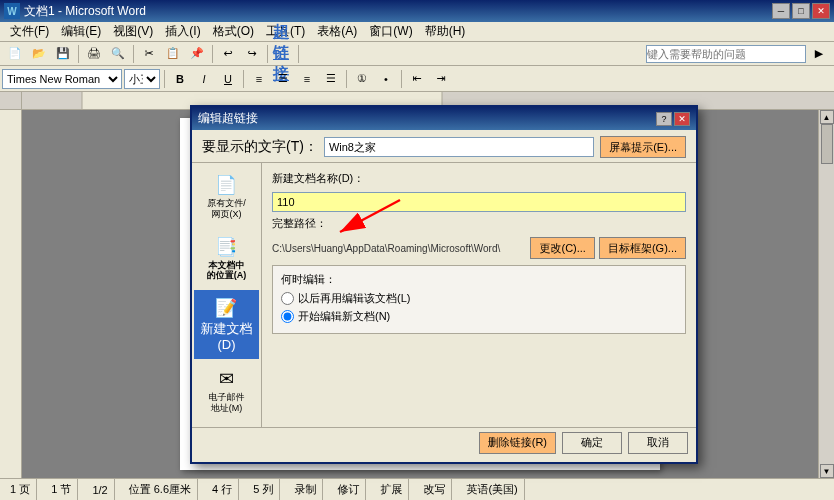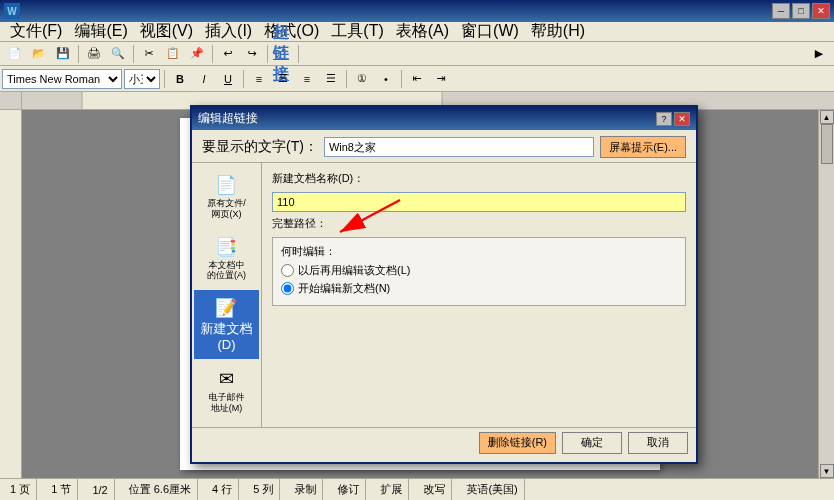--- a/index.html
+++ b/index.html
@@ -59,21 +59,21 @@
     .title-btn.close { background: #d04040; color: white; }
 
     
     #menu-bar {
       background: #ece9d8;
       height: 20px;
       display: flex;
       align-items: center;
       padding: 0 4px;
       border-bottom: 1px solid #aca899;
-      font-size: 16px;
+      font-size: 12px;
     }
     .menu-item {
       padding: 2px 6px;
       cursor: pointer;
       white-space: nowrap;
     }
 
     
     #toolbar1 {
       background: #ece9d8;
@@ -369,20 +369,21 @@
       pointer-events: none;
       z-index: 200;
     }
   </style>
 </head>
 <body>
 
 <div id="title-bar">
   <div id="title-bar-left">
     <div id="title-bar-icon">W</div>
+    <span>文档1 - Microsoft Word</span>
   </div>
   <div id="title-bar-controls">
     <div class="title-btn">─</div>
     <div class="title-btn">□</div>
     <div class="title-btn close">✕</div>
   </div>
 </div>
 
 <div id="menu-bar">
   <span class="menu-item">文件(F)</span>
@@ -409,20 +410,21 @@
   <div class="tb-btn" title="粘贴">📌</div>
   <div class="tb-sep"></div>
   <div class="tb-btn" title="撤销">↩</div>
   <div class="tb-btn" title="恢复">↪</div>
   <div class="tb-sep"></div>
   <div class="tb-btn" title="超链接" style="font-size:16px;color:#316ac5;text-decoration:underline;font-weight:bold;">
     <span>超链接</span>
   </div>
   <div class="tb-sep"></div>
   <div style="flex:1"></div>
+  <input type="text" style="width: 160px; height: 18px; font-size: 11px; border: 1px solid rgb(127, 157, 185);" placeholder="键入需要帮助的问题">
   <div class="tb-btn">▶</div>
 </div>
 
 <div id="toolbar2">
   <select class="font-select">
     <option>Times New Roman</option>
   </select>
   <select class="size-select">
     <option>小三</option>
   </select>
@@ -508,21 +510,21 @@
 
     <div id="dialog-content">
 
       <div id="dialog-left">
         <div class="panel-nav-item">
           <span class="panel-nav-icon">📄</span>
           <span style="font-size:9px;line-height:1.2;">原有文件/<br>网页(X)</span>
         </div>
         <div class="panel-nav-item">
           <span class="panel-nav-icon">📑</span>
-          <span style="font-size:9px;line-height:1.2;">本文档中<br>的位置(A)</span>
+          <span style="font-size:9px;line-height:1.2;font-weight:bold;">本文档中<br>的位置(A)</span>
         </div>
         <div class="panel-nav-item selected">
           <span class="panel-nav-icon">📝</span>
           <span style="font-size:13px;line-height:1.2;">新建文档<br>(D)</span>
         </div>
         <div class="panel-nav-item">
           <span class="panel-nav-icon">✉</span>
           <span style="font-size:9px;line-height:1.2;">电子邮件<br>地址(M)</span>
         </div>
       </div>
@@ -531,20 +533,25 @@
 
         <div class="dlg-row">
           <span class="dlg-label">新建文档名称(D)：</span>
         </div>
         <div style="display:flex;align-items:center;gap:4px;margin-bottom:4px;">
           <input type="text" class="dlg-input" style="flex: 1 1 0%; background: rgb(255, 255, 153);" value="110">
         </div>
 
         <div class="dlg-row">
           <span class="dlg-label">完整路径：</span>
+        </div>
+        <div style="display:flex;align-items:center;gap:4px;margin-bottom:6px;">
+          <span style="font-size:10px;flex:1;color:#333;word-break:break-all;">C:\Users\Huang\AppData\Roaming\Microsoft\Word\</span>
+          <button class="dlg-side-btn">更改(C)...</button>
+          <button class="dlg-side-btn">目标框架(G)...</button>
         </div>
 
         <div class="inner-section">
           <div class="inner-section-title">何时编辑：</div>
           <div class="radio-row">
             <input type="radio" name="editWhen" id="r1" style="">
             <label for="r1">以后再用编辑该文档(L)</label>
           </div>
           <div class="radio-row">
             <input type="radio" name="editWhen" id="r2" checked="" style="">

